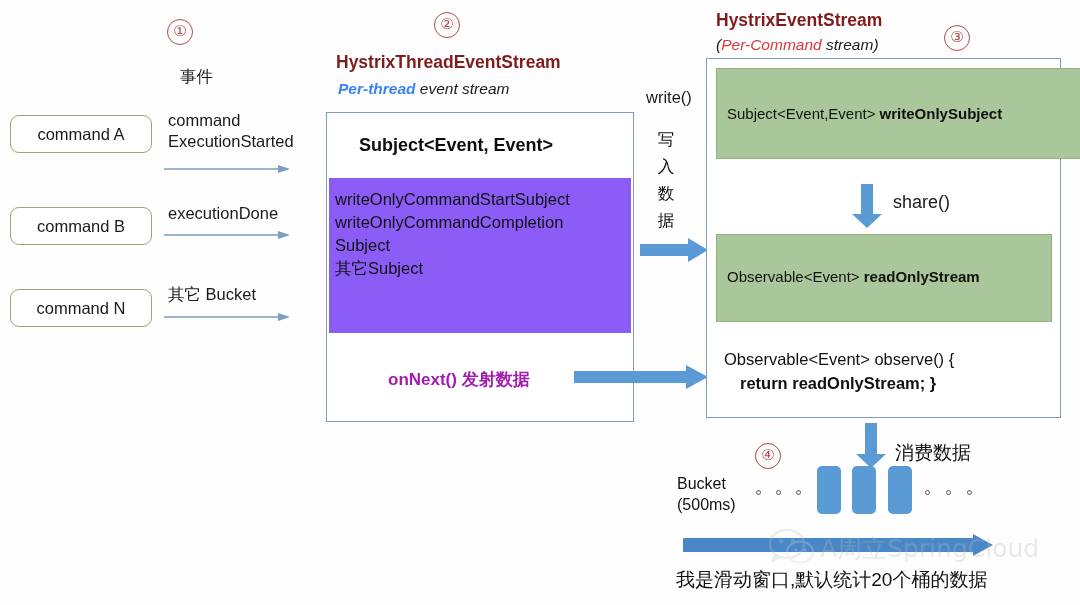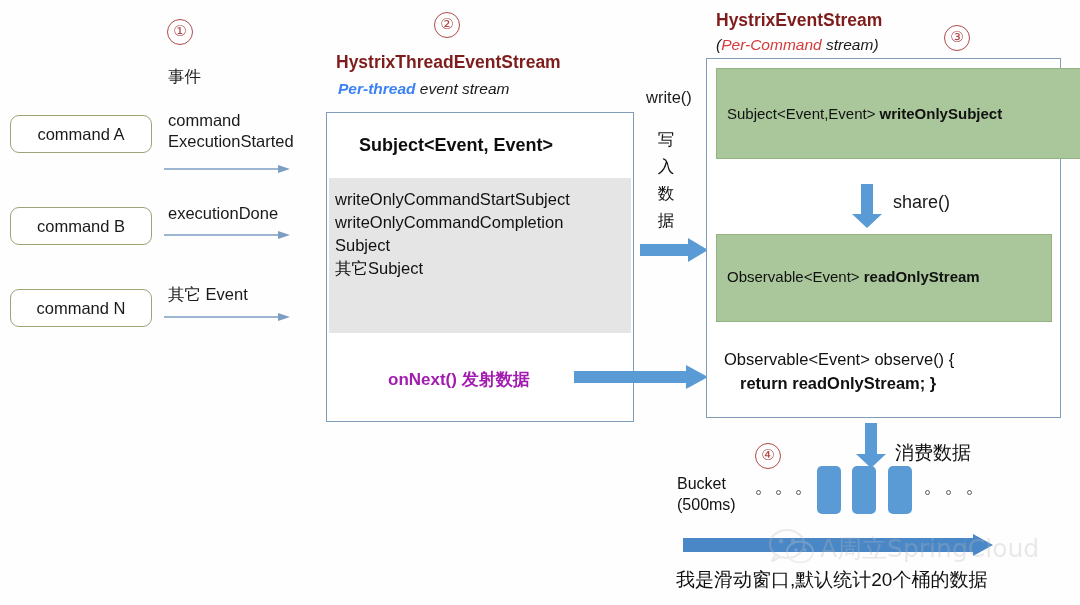--- a/index.html
+++ b/index.html
@@ -84,21 +84,21 @@
 
   
   .panel {
     border: 1.3px solid #7f9db9;
     background: #ffffff;
     box-sizing: border-box;
   }
 
   
   .box-blue {
-    background: #e5e5e5;
+    background: #8b5cf6;
     box-sizing: border-box;
   }
   .box-green {
     background: #a9c79a;
     border: 1px solid #93b383;
     box-sizing: border-box;
   }
   .blue-line {
     font-size: 16.5px;
     color: #111111;
@@ -185,21 +185,21 @@
     white-space: nowrap;
   }
 </style>
 </head>
 <body>
 
 <div id="canvas">
 
   <div class="abs step-num" style="left:167px; top:19px;">①</div>
 
-  <div class="abs col-title" style="left:168px; top:66px;">事件</div>
+  <div class="abs col-title" style="left:180px; top:66px;">事件</div>
 
   <div class="abs cmd-pill" style="left:10px; top:115px;">
     <span>command A</span>
   </div>
   <div class="abs evt-label" style="left:168px; top:110px;">command
 ExecutionStarted</div>
   <div class="abs thin-arrow" style="left:164px; top:163px; width:126px;">
     <svg width="126" height="12" viewBox="0 0 126 12">
       <line x1="0" y1="6" x2="117" y2="6" stroke="#7b9ec2" stroke-width="1.6"></line>
       <polygon points="126,6 114,2 114,10" fill="#7b9ec2"></polygon>
@@ -213,21 +213,21 @@
   <div class="abs thin-arrow" style="left:164px; top:229px; width:126px;">
     <svg width="126" height="12" viewBox="0 0 126 12">
       <line x1="0" y1="6" x2="117" y2="6" stroke="#7b9ec2" stroke-width="1.6"></line>
       <polygon points="126,6 114,2 114,10" fill="#7b9ec2"></polygon>
     </svg>
   </div>
 
   <div class="abs cmd-pill" style="left:10px; top:289px;">
     <span>command N</span>
   </div>
-  <div class="abs evt-label" style="left:168px; top:284px;">其它 Event</div>
+  <div class="abs evt-label" style="left:168px; top:284px;">其它 Bucket</div>
   <div class="abs thin-arrow" style="left:164px; top:311px; width:126px;">
     <svg width="126" height="12" viewBox="0 0 126 12">
       <line x1="0" y1="6" x2="117" y2="6" stroke="#7b9ec2" stroke-width="1.6"></line>
       <polygon points="126,6 114,2 114,10" fill="#7b9ec2"></polygon>
     </svg>
   </div>
 
   <div class="abs step-num" style="left:434px; top:12px;">②</div>
 
   <div class="abs head-bold" style="left:336px; top:52px;">HystrixThreadEventStream</div>

